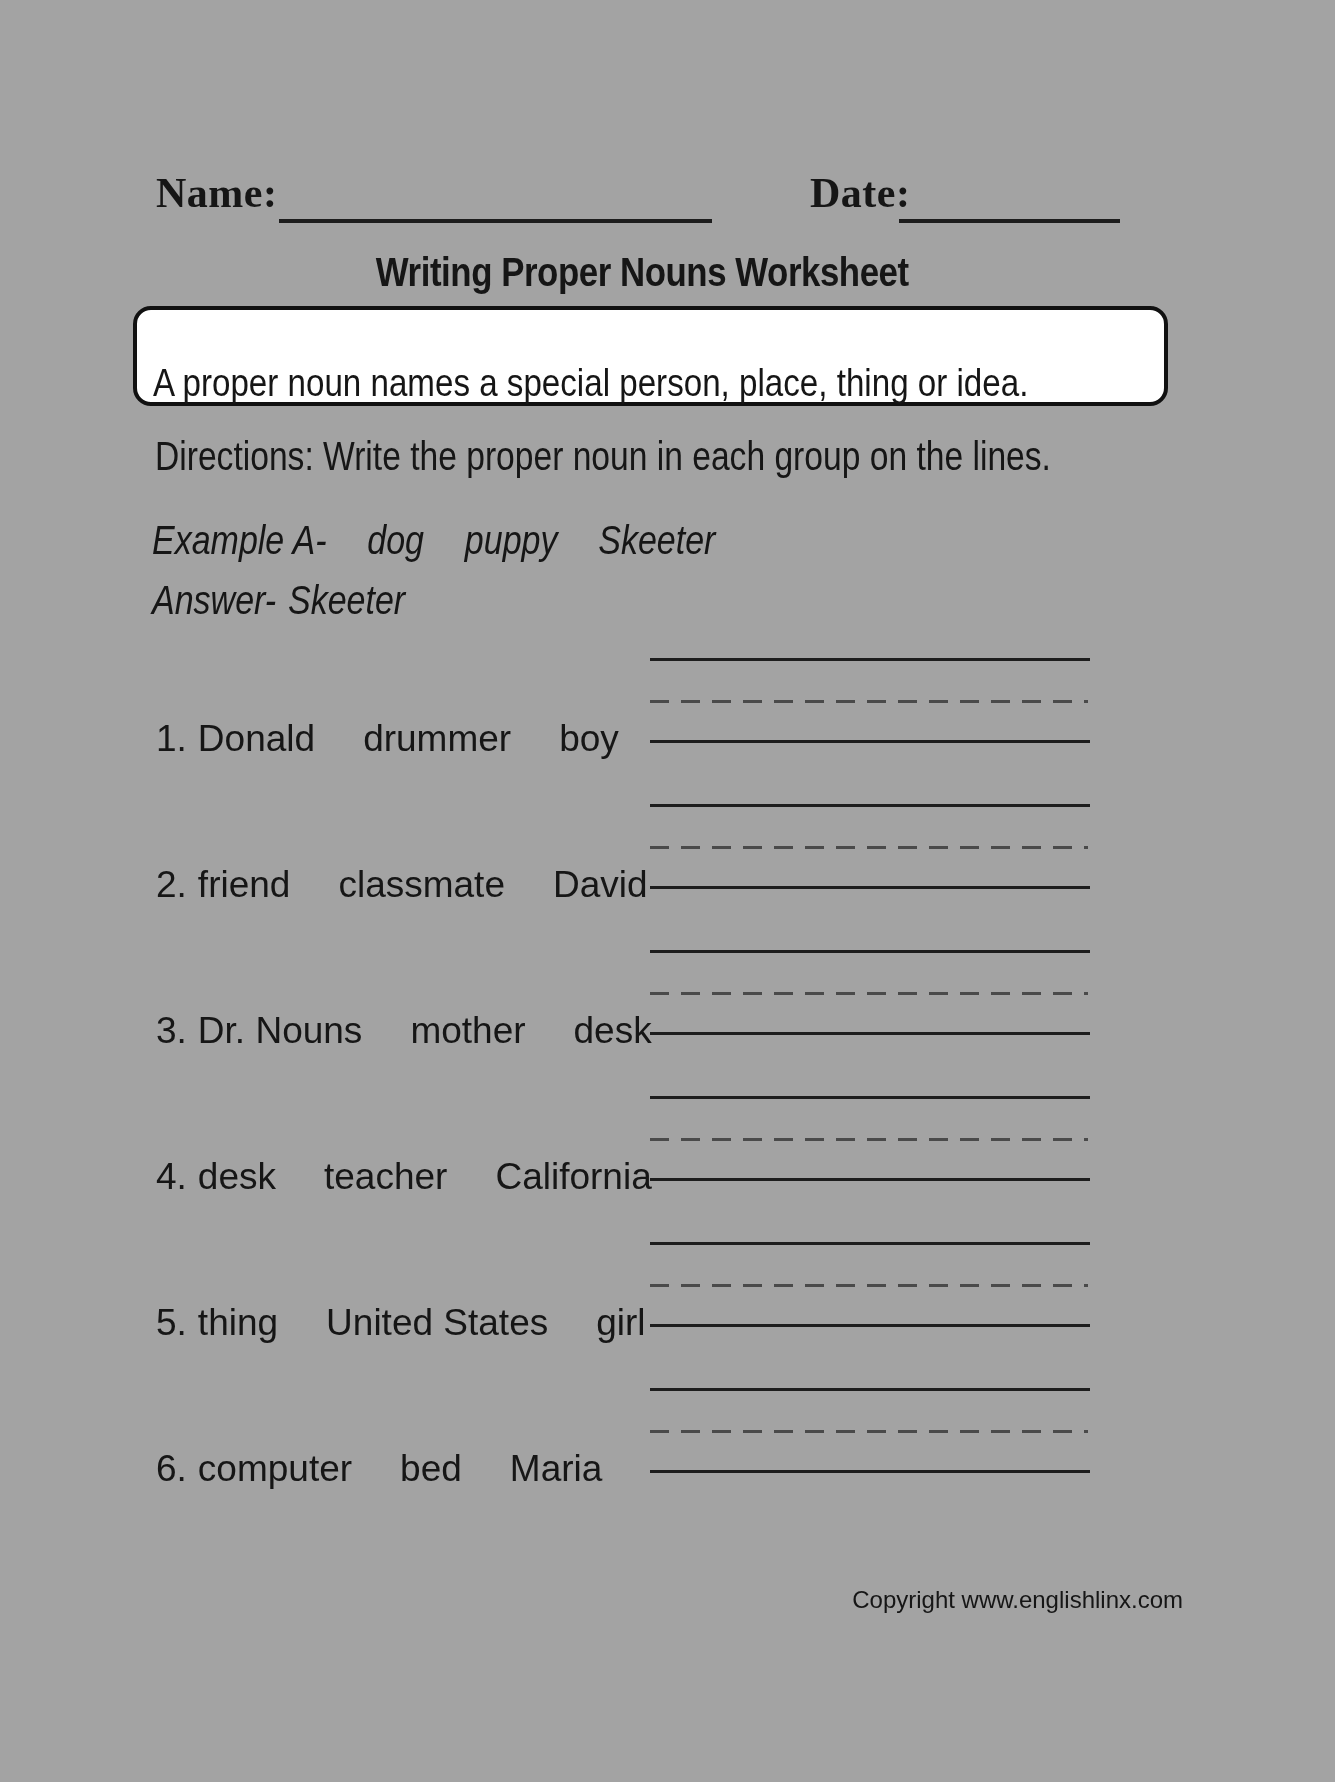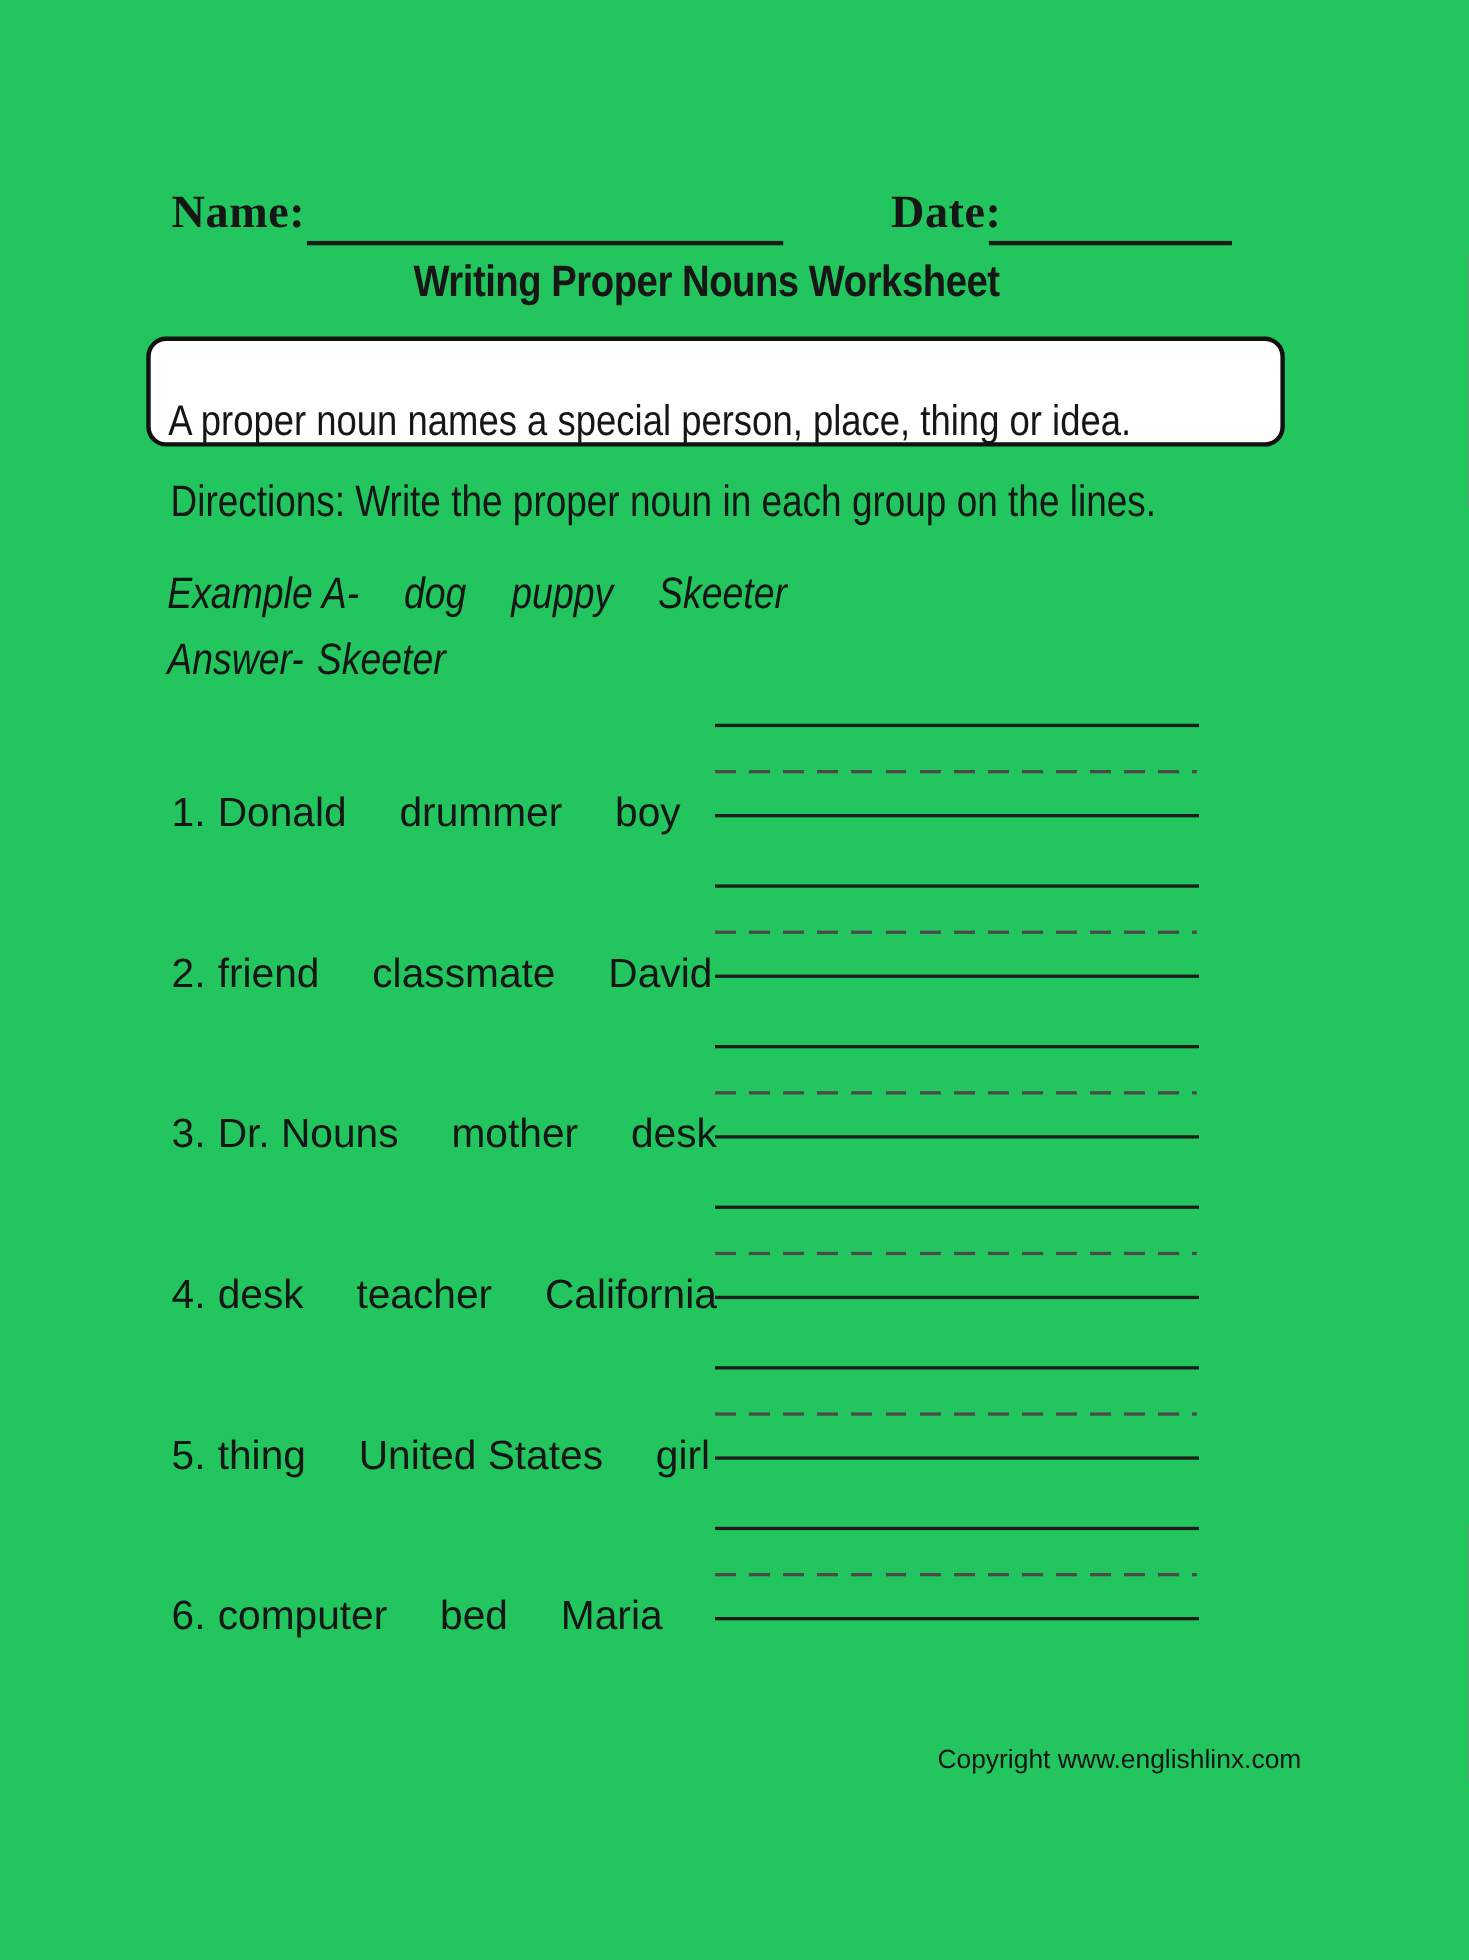--- a/index.html
+++ b/index.html
@@ -6,21 +6,21 @@
     --ink:#161616;
     --line:#1d1d1d;
     --dash:#4a4a4a;
   }
   *{margin:0;padding:0;box-sizing:border-box;}
   html,body{background:#888;}
   .page{
     position:relative;
     width:1335px;
     height:1782px;
-    background:#22c55e;
+    background:#a3a3a3;
     margin:0 auto;
     font-family:"Liberation Sans", sans-serif;
     color:var(--ink);
     overflow:hidden;
     padding-left:26px;
   }
   
   .name-label,.date-label{
     position:absolute;
     font-family:"Liberation Serif", serif;
@@ -28,21 +28,21 @@
     font-size:42px;
     line-height:1;
     letter-spacing:0.5px;
   }
   .name-label{left:156px;top:172px;}
   .date-label{left:810px;top:172px;}
   .write-line{position:absolute;height:4px;background:var(--line);}
   .name-line{left:279px;top:219px;width:433px;}
   .date-line{left:899px;top:219px;width:221px;}
   
-  .title-wrap{position:absolute;left:100px;top:236px;width:1084px;text-align:center;}
+  .title-wrap{position:absolute;left:100px;top:252px;width:1084px;text-align:center;}
   .title-wrap > span{
     display:inline-block;
     font-weight:700;
     font-size:40px;
     line-height:1;
     transform:scaleX(0.87);
     transform-origin:center;
     letter-spacing:-0.5px;
     white-space:nowrap;
   }

